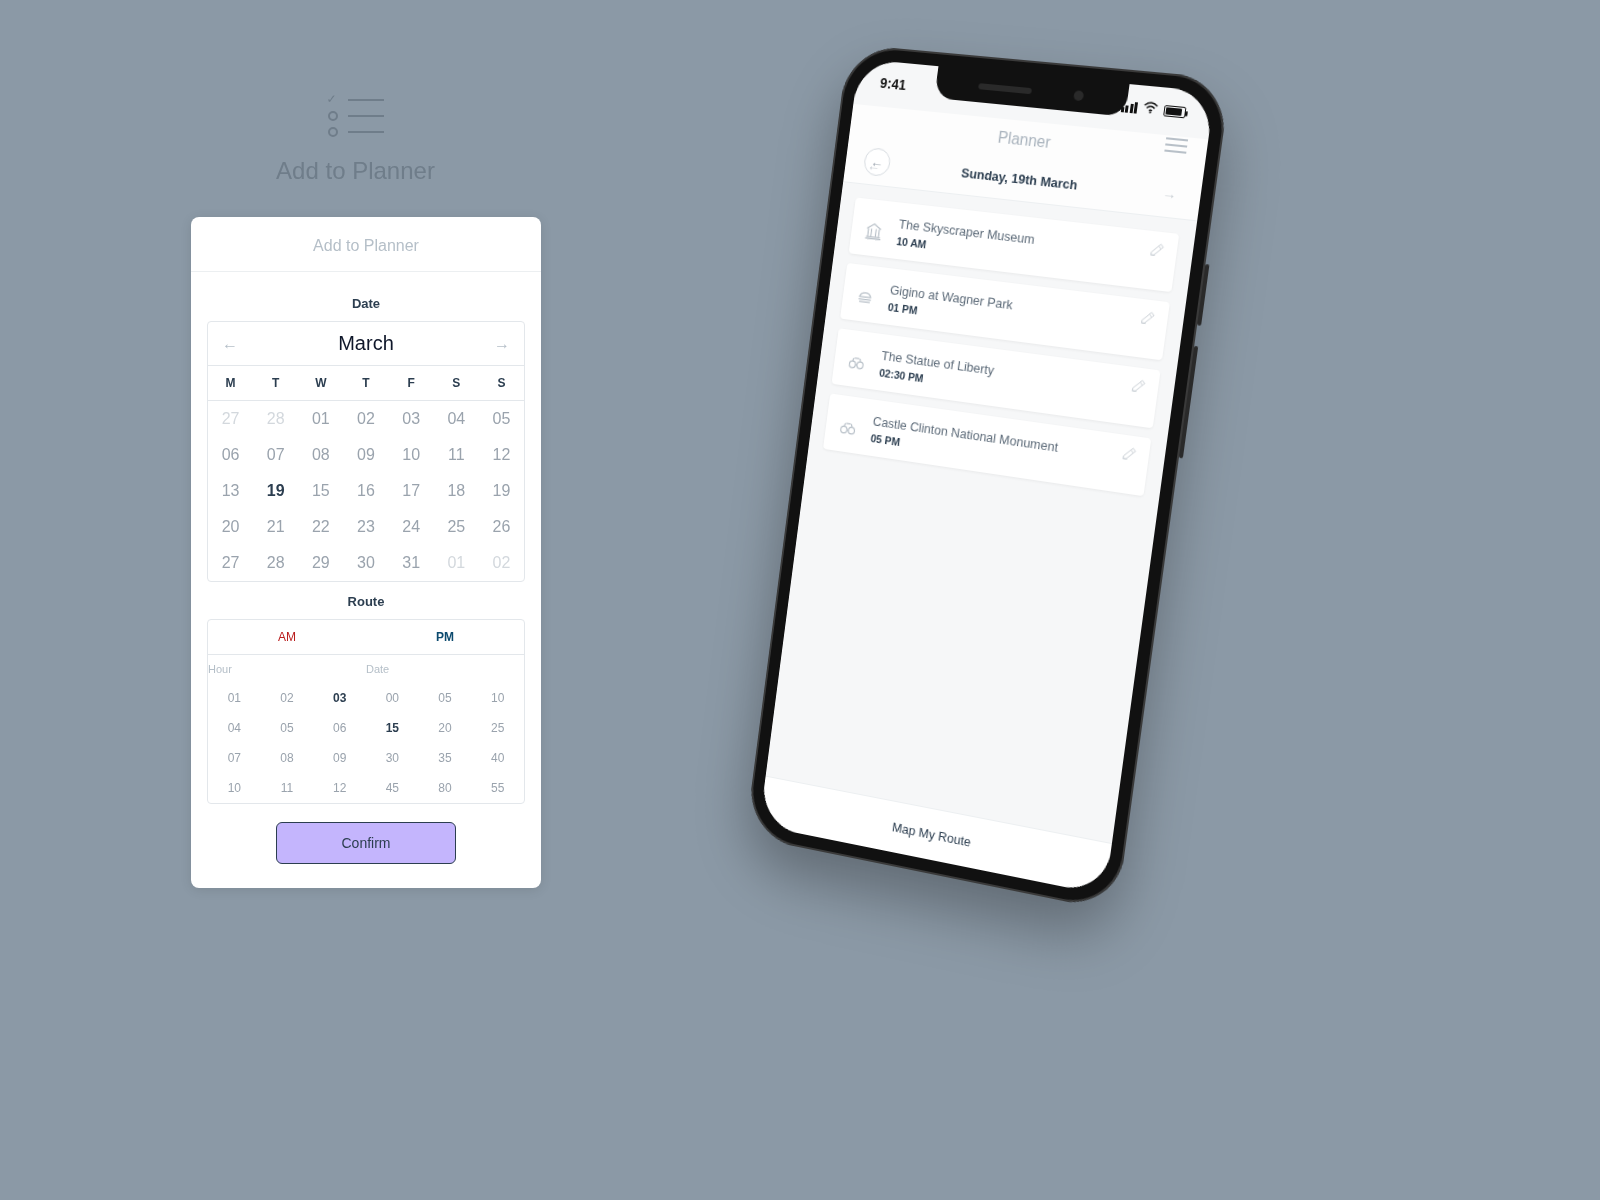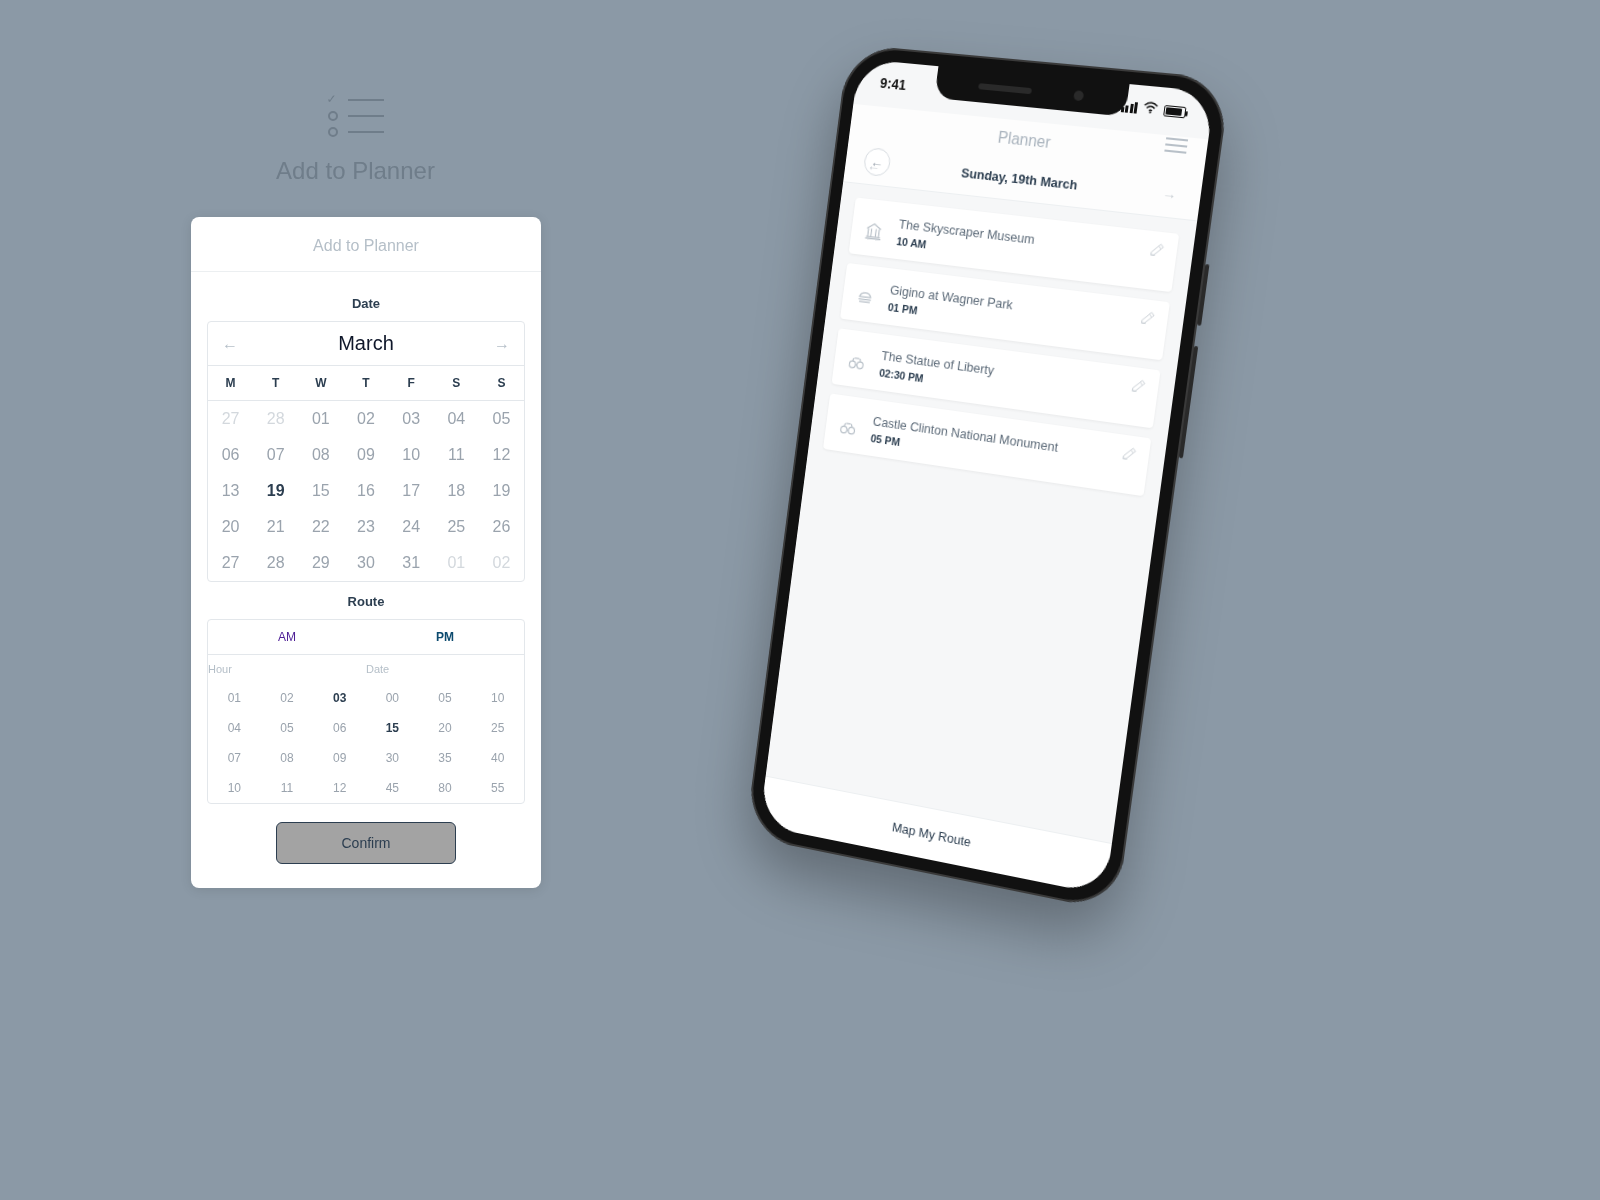--- a/index.html
+++ b/index.html
@@ -83,35 +83,35 @@
   .cal-row span {
     padding: 9px 0; font-size: 16px; color: #9aa3ad; cursor: pointer;
   }
   .cal-row span.out { color: #d3d8dd; }
   .cal-row span.sel { color: #2c3e50; font-weight: 700; }
 
   .ampm-row {
     display: grid; grid-template-columns: 1fr 1fr;
     border-bottom: 1px solid #e3e7eb;
   }
-  .ampm-row span { text-align: center; padding: 10px 0; font-size: 12px; color: #4c1d95; cursor: pointer; }
+  .ampm-row span { text-align: center; padding: 10px 0; font-size: 12px; color: #b91c1c; cursor: pointer; }
   .ampm-row span.sel { color: #0c4a6e; font-weight: 700; }
 
   .time-cols { display: grid; grid-template-columns: 1fr 1fr; }
   .time-col { }
   .time-col-label { font-size: 11px; color: #b5bfc8; padding: 8px 0; }
   .time-grid { display: grid; grid-template-columns: repeat(3, 1fr); }
   .time-grid span { text-align: center; padding: 8px 0; font-size: 12px; color: #9aa3ad; cursor: pointer; }
   .time-grid span.sel { color: #2c3e50; font-weight: 700; }
 
   .confirm-btn {
     display: block; margin: 18px auto 0;
     width: 180px; padding: 12px 0;
     border: 1.5px solid #2c3e50; border-radius: 6px;
-    background: #a3a3a3; color: #2c3e50; font-size: 14px; font-weight: 500;
+    background: #c4b5fd; color: #2c3e50; font-size: 14px; font-weight: 500;
     text-align: center; cursor: pointer;
   }
 
   
   .phone-wrap {
     position: absolute;
     left: 780px;
     top: 60px;
     transform: perspective(2400px) rotateY(-18deg) rotateZ(8deg);
     transform-origin: center center;

